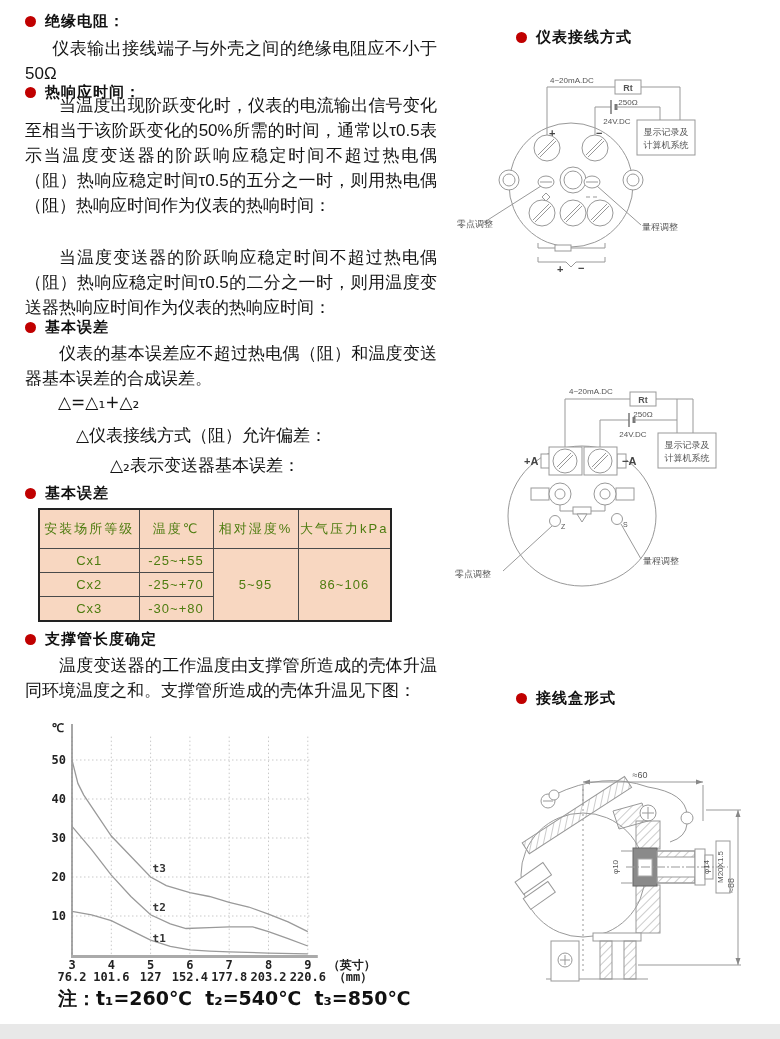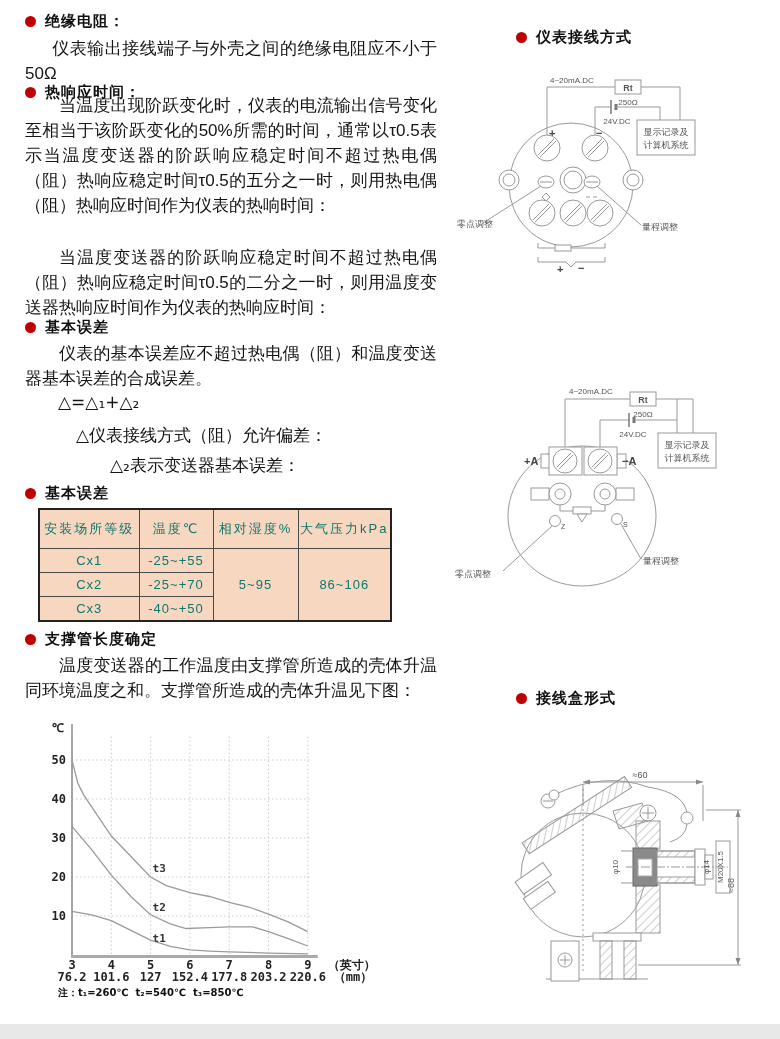--- a/index.html
+++ b/index.html
@@ -7,24 +7,24 @@
         font-family:"Liberation Sans","DejaVu Sans",sans-serif;color:#1a1a1a;overflow:hidden;}
   .h{position:absolute;display:flex;align-items:center;gap:9px;font-size:15px;font-weight:bold;letter-spacing:1px;color:#111;}
   .bullet{width:11px;height:11px;border-radius:50%;background:#c00000;flex:0 0 auto;}
   .p{position:absolute;width:412px;font-size:17px;line-height:25px;text-align:justify;color:#141414;}
   .ind2{text-indent:2em;}
   .ind15{text-indent:1.6em;}
   .formula{position:absolute;font-size:17px;color:#141414;font-family:"DejaVu Sans","Liberation Sans",sans-serif;}
   .env-table{position:absolute;left:38px;top:508px;width:352px;border-collapse:collapse;background:#f8d7c1;
              border:2px solid #222;table-layout:fixed;}
   .env-table th,.env-table td{border:1px solid #4a4a4a;text-align:center;vertical-align:middle;
-             font-size:13px;font-weight:normal;color:#0f766e;padding:0;}
+             font-size:13px;font-weight:normal;color:#4d7c0f;padding:0;}
   .env-table th{height:38px;letter-spacing:2px;}
   .env-table td{height:23px;letter-spacing:1px;}
-  .note{position:absolute;left:58px;top:986px;font-size:10px;font-weight:bold;white-space:pre;
+  .note{position:absolute;left:58px;top:986px;font-size:19px;font-weight:bold;white-space:pre;
         font-family:"DejaVu Sans","Liberation Sans",sans-serif;color:#111;}
   svg{position:absolute;overflow:visible;}
   svg text{font-family:"Liberation Sans","DejaVu Sans",sans-serif;fill:#555;}
   .tick{font:bold 12px "DejaVu Sans Mono",monospace;fill:#222;}
   .slabel{font:bold 11px "DejaVu Sans Mono",monospace;fill:#333;}
   .dlab{font-size:8px;}
   .dlab9{font-size:9px;}
   .sign{font-size:11px;font-weight:bold;fill:#444;}
   .thin{stroke:#999;stroke-width:1;fill:none;}
   .wbox{fill:#fff;stroke:#999;stroke-width:1;}
@@ -80,21 +80,21 @@
       <td>-25~+55</td>
       <td rowspan="3">5~95</td>
       <td rowspan="3">86~106</td>
     </tr>
     <tr>
       <td>Cx2</td>
       <td>-25~+70</td>
     </tr>
     <tr>
       <td>Cx3</td>
-      <td>-40~+50</td>
+      <td>-30~+80</td>
     </tr>
   </tbody>
     </table>
 
   <div class="h" style="left:25px;top:630px;">
     <span class="bullet"></span>
     <span>支撑管长度确定</span>
   </div>
   <div class="p ind2" style="left:25px;top:653px;">温度变送器的工作温度由支撑管所造成的壳体升温同环境温度之和。支撑管所造成的壳体升温见下图：</div>
 

